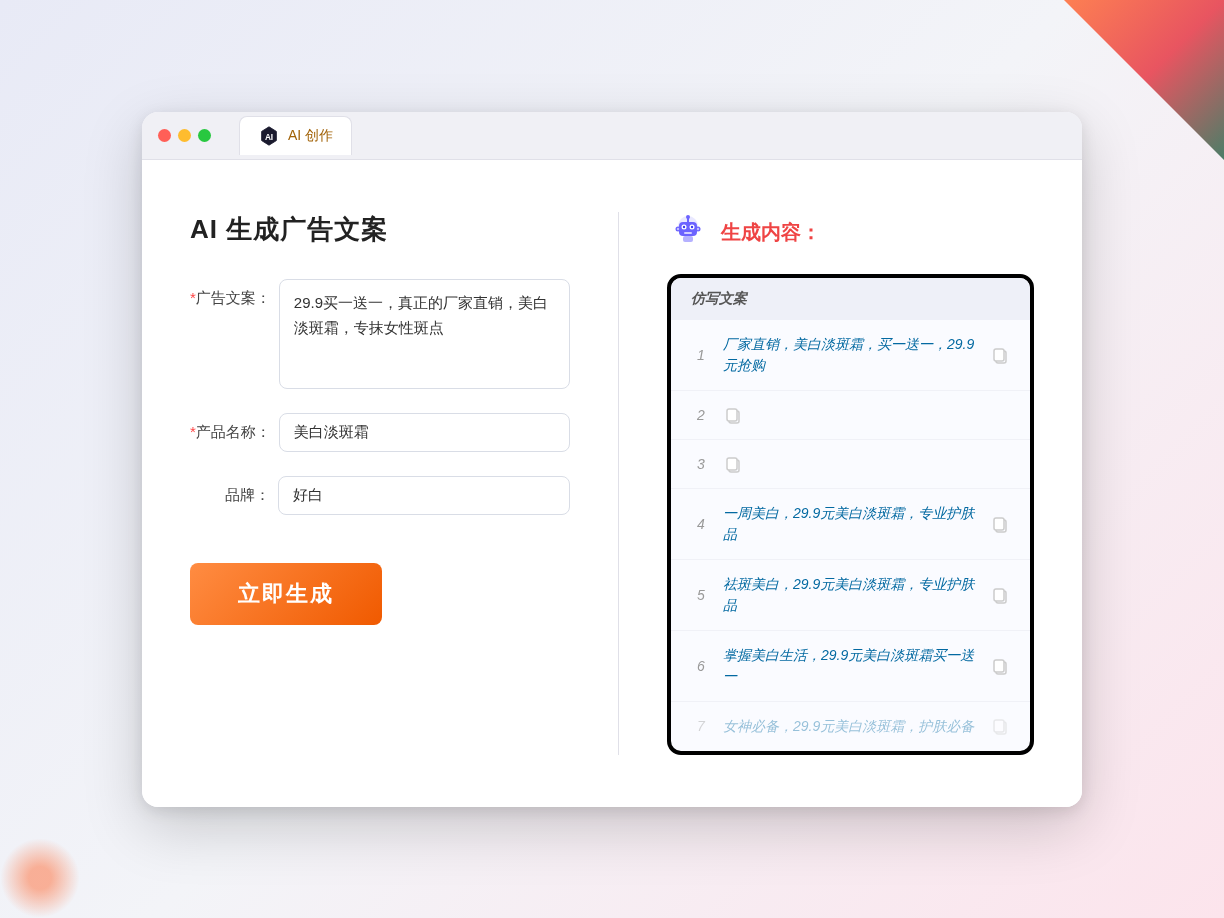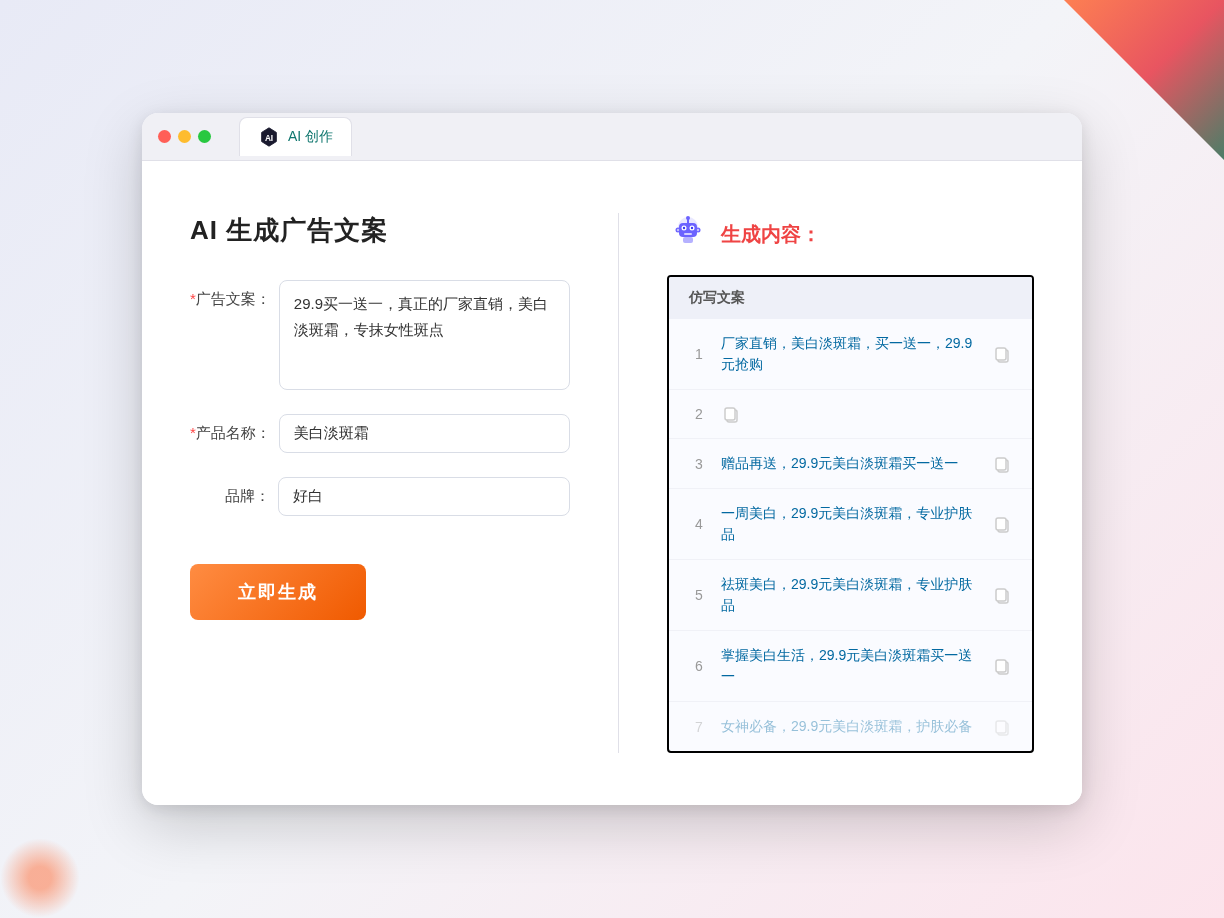--- a/index.html
+++ b/index.html
@@ -67,21 +67,21 @@
     .tl-green { background: #28c840; }
 
     .tab {
       background: white;
       border-radius: 8px 8px 0 0;
       padding: 8px 18px;
       display: flex;
       align-items: center;
       gap: 8px;
       font-size: 14px;
-      color: #0f766e;
+      color: #a16207;
       font-weight: 500;
       margin-left: 16px;
       border: 1px solid #e0e0e8;
       border-bottom: none;
     }
 
     .tab-icon {
       width: 22px;
       height: 22px;
     }
@@ -148,21 +148,21 @@
       min-height: 110px;
       line-height: 1.7;
     }
 
     .generate-btn {
       background: linear-gradient(135deg, #ff8c42, #f05a00);
       color: white;
       border: none;
       border-radius: 8px;
       padding: 16px 48px;
-      font-size: 18px;
+      font-size: 22px;
       font-weight: 600;
       cursor: pointer;
       margin-top: 24px;
       letter-spacing: 2px;
       font-family: inherit;
       transition: opacity 0.2s;
     }
 
     
     .right-panel {
@@ -182,23 +182,24 @@
     }
 
     .result-title {
       font-size: 20px;
       font-weight: 600;
       color: #ef4444;
     }
 
     .result-table {
       background: #fafbff;
-      border-radius: 4px;
+      border-radius: 14px;
       overflow: hidden;
-      border: 2px solid #000000;
+      border: 4px solid #000000;
+      font-style: italic;
     }
 
     .table-header {
       background: #eef0f8;
       padding: 12px 20px;
       font-size: 14px;
       font-weight: 600;
       color: #555;
     }
 
@@ -337,21 +338,20 @@
   </div>
           <div class="table-row">
     <span class="row-number">2</span>
     <svg class="copy-icon" viewBox="0 0 20 20" fill="none">
       <rect x="6" y="6" width="10" height="12" rx="2" stroke="#ccc" stroke-width="1.5"></rect>
       <rect x="4" y="4" width="10" height="12" rx="2" stroke="#ccc" stroke-width="1.5" fill="white"></rect>
     </svg>
   </div>
           <div class="table-row">
     <span class="row-number">3</span>
-    <span class="row-text">赠品再送，29.9元美白淡斑霜买一送一</span>
     <svg class="copy-icon" viewBox="0 0 20 20" fill="none">
       <rect x="6" y="6" width="10" height="12" rx="2" stroke="#ccc" stroke-width="1.5"></rect>
       <rect x="4" y="4" width="10" height="12" rx="2" stroke="#ccc" stroke-width="1.5" fill="white"></rect>
     </svg>
   </div>
           <div class="table-row">
     <span class="row-number">4</span>
     <span class="row-text">一周美白，29.9元美白淡斑霜，专业护肤品</span>
     <svg class="copy-icon" viewBox="0 0 20 20" fill="none">
       <rect x="6" y="6" width="10" height="12" rx="2" stroke="#ccc" stroke-width="1.5"></rect>

